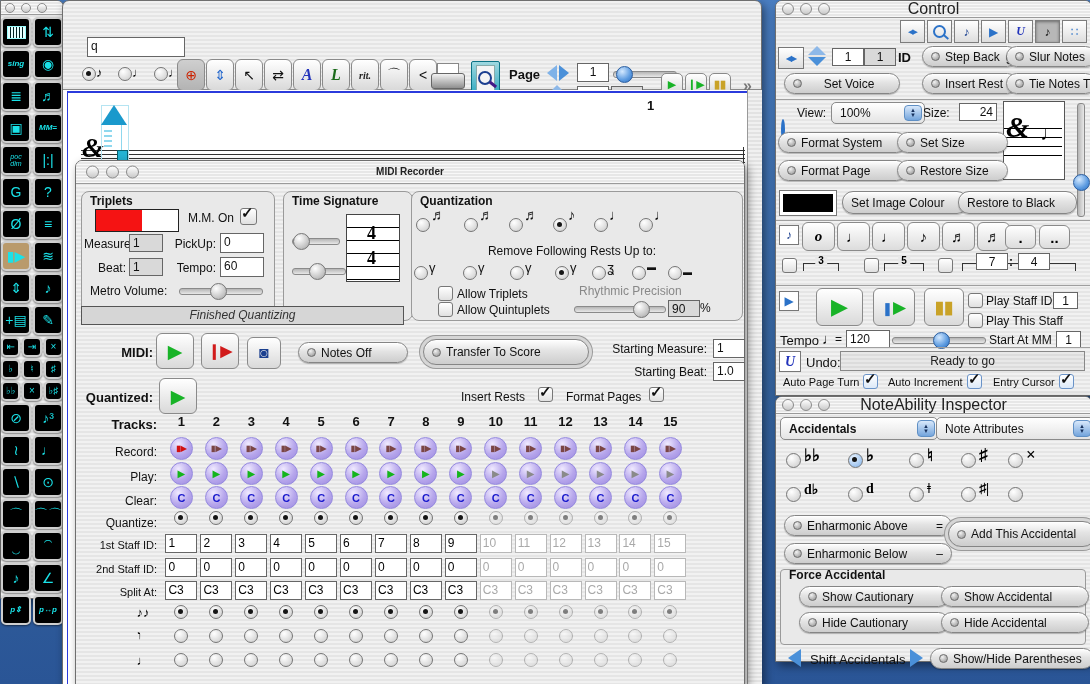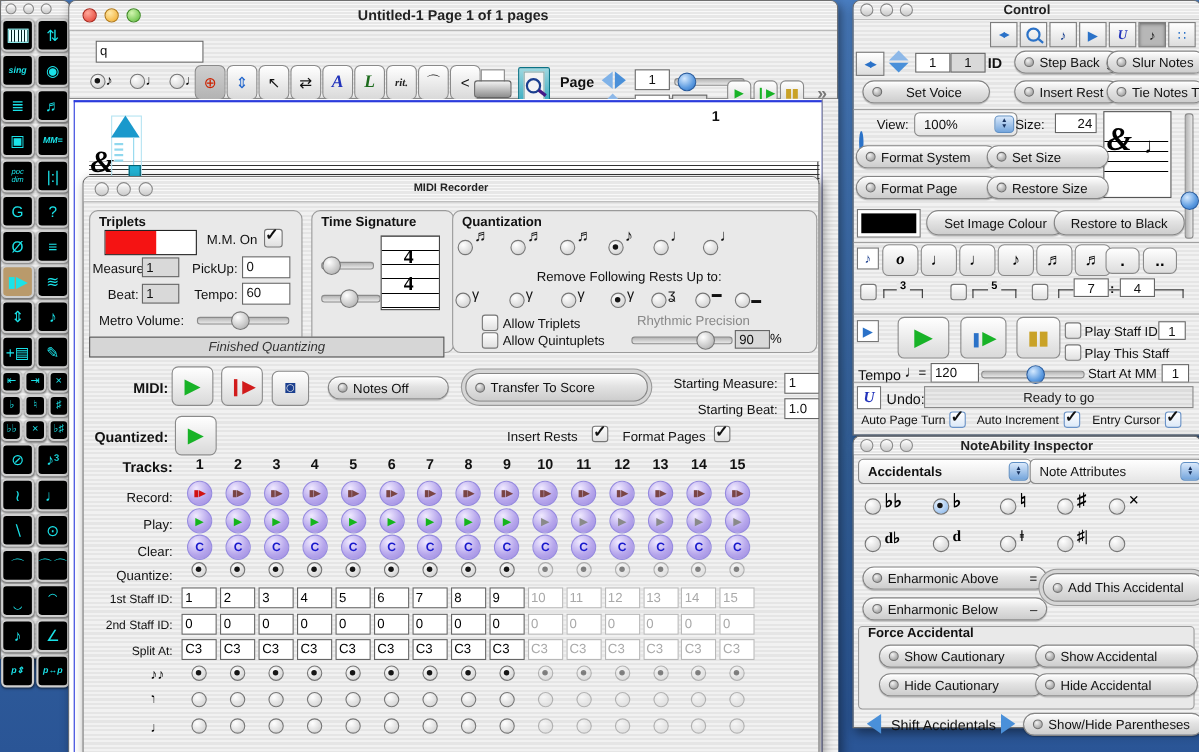--- a/index.html
+++ b/index.html
@@ -4,41 +4,41 @@
 <style>
   html,body{margin:0;padding:0}
   body{font-family:"Liberation Sans",sans-serif;-webkit-font-smoothing:antialiased}
   #desktop{position:relative;width:1090px;height:684px;overflow:hidden;
     background:linear-gradient(180deg,#4a7ec2 0%,#35649f 60%,#2a5596 100%)}
   .window{position:absolute;background:repeating-linear-gradient(to bottom,#f1f1f1 0 2px,#e5e5e5 2px 4px);
     border:1px solid #6f6f6f;border-radius:7px 7px 0 0;box-shadow:3px 4px 10px rgba(0,0,0,.45)}
   .titlebar{position:relative;border-bottom:1px solid #9a9a9a;border-radius:6px 6px 0 0;
     background:repeating-linear-gradient(to bottom,#f8f8f8 0 1px,#e7e7e7 1px 3px);
     text-align:center;color:#222;overflow:hidden}
-  .tb16{height:16px;font-size:12px;font-weight:bold;line-height:16px}
+  .tb16{height:16px;font-size:16px;font-weight:normal;line-height:16px}
   .tb22{height:22px;font-size:10px;font-weight:bold;line-height:22px}
   .tb26{height:26px;font-size:13px;font-weight:bold;line-height:26px}
   .wdots{position:absolute;left:8px;top:50%;transform:translateY(-50%);display:flex;gap:7px}
   .wdot{width:11px;height:11px;border-radius:50%;border:1px solid #8a8a8a;background:linear-gradient(#fff,#c9c9c9)}
   .wdot.red{background:radial-gradient(circle at 35% 30%,#ffa89a,#e33a2e);border-color:#a8271d}
   .wdot.yel{background:radial-gradient(circle at 35% 30%,#ffe9a8,#f0a828);border-color:#b07a1a}
   .wdot.grn{background:radial-gradient(circle at 35% 30%,#d2f5b0,#58b937);border-color:#3f8a24}
   .abs{position:absolute}
   .lbl{position:absolute;font-size:12px;color:#111;white-space:nowrap}
   .lbl.b{font-weight:bold}
   .lbl.r{text-align:right}
   .field{position:absolute;background:#fff;border:1px solid #666;font-size:12px;color:#111;
     padding:1px 3px;white-space:nowrap;overflow:hidden}
   .field.gray{background:#d9d9d9}
   .field.ctr{text-align:center}
   .aqua-btn{position:absolute;display:flex;align-items:center;border:1px solid #858585;border-radius:11px;
     background:linear-gradient(to bottom,#ffffff,#e3e3e3 45%,#cdcdcd);box-shadow:0 1px 1px rgba(0,0,0,.25),inset 0 1px 0 #fff;
     font-size:12px;color:#111;padding:0 8px;white-space:nowrap;justify-content:flex-start}
   .aqua-btn .key{margin-left:auto;padding-left:6px}
-  .aqua-btn.ctr{justify-content:center}
+  .aqua-btn.ctr{}
   .default{box-shadow:0 0 0 3px #d6d6d6,0 0 0 4px #9a9a9a,inset 0 1px 0 #fff;border-radius:13px}
   .led{width:7px;height:7px;border-radius:50%;background:radial-gradient(circle at 35% 30%,#f2f2f2,#8d8d8d);
     border:1px solid #6d6d6d;margin-right:5px;flex:none}
   .radio{position:absolute;width:12px;height:12px;border-radius:50%;border:1px solid #767676;
     background:radial-gradient(circle at 35% 30%,#fff,#c9c9c9)}
   .radio.sel::after{content:"";position:absolute;left:3px;top:3px;width:5px;height:5px;border-radius:50%;background:#151515}
   .checkbox{position:absolute;width:13px;height:13px;border:1px solid #6a93c8;border-radius:3px;
     background:linear-gradient(#fff,#dce9f8)}
   .checkbox.plain{border-color:#777;background:linear-gradient(#fff,#e0e0e0)}
   .checkbox.on::after{content:"✓";position:absolute;left:0px;top:-5px;font-size:15px;font-weight:bold;color:#111}
@@ -282,28 +282,20 @@
             <span class="pal-glyph txt">p⇕</span>
           </div>
           <div class="pal-btn">
             <span class="pal-glyph txt">p↔p</span>
           </div>
         </div>
       </div>
   </div>
 
   <div class="window" style="left:62px;top:0;width:698px;height:684px">
-    <div class="titlebar tb26">
-      <span class="wdots" style="left:12px">
-        <span class="wdot red"></span>
-        <span class="wdot yel"></span>
-        <span class="wdot grn"></span>
-      </span>
-      <span>Untitled-1 Page 1 of 1 pages</span>
-    </div>
 
     <div class="abs" style="left:0;top:26px;width:698px;height:62px;border-bottom:1px solid #8a8a8a">
       <div class="field" style="left:24px;top:10px;width:90px;height:16px">q</div>
       <div id="dur-radios" class="abs" style="left:18px;top:38px;width:110px;height:18px">
           <span class="radio sel" style="left: 1px; top: 2px;"></span>
           <span class="abs" style="left: 15px; top: 0px; font-size: 13px;">♪</span>
           <span class="radio" style="left: 37px; top: 2px;"></span>
           <span class="abs" style="left: 51px; top: 0px; font-size: 13px;">♩</span>
           <span class="radio" style="left: 73px; top: 2px;"></span>
           <span class="abs" style="left: 87px; top: 0px; font-size: 13px;">♩·</span>

